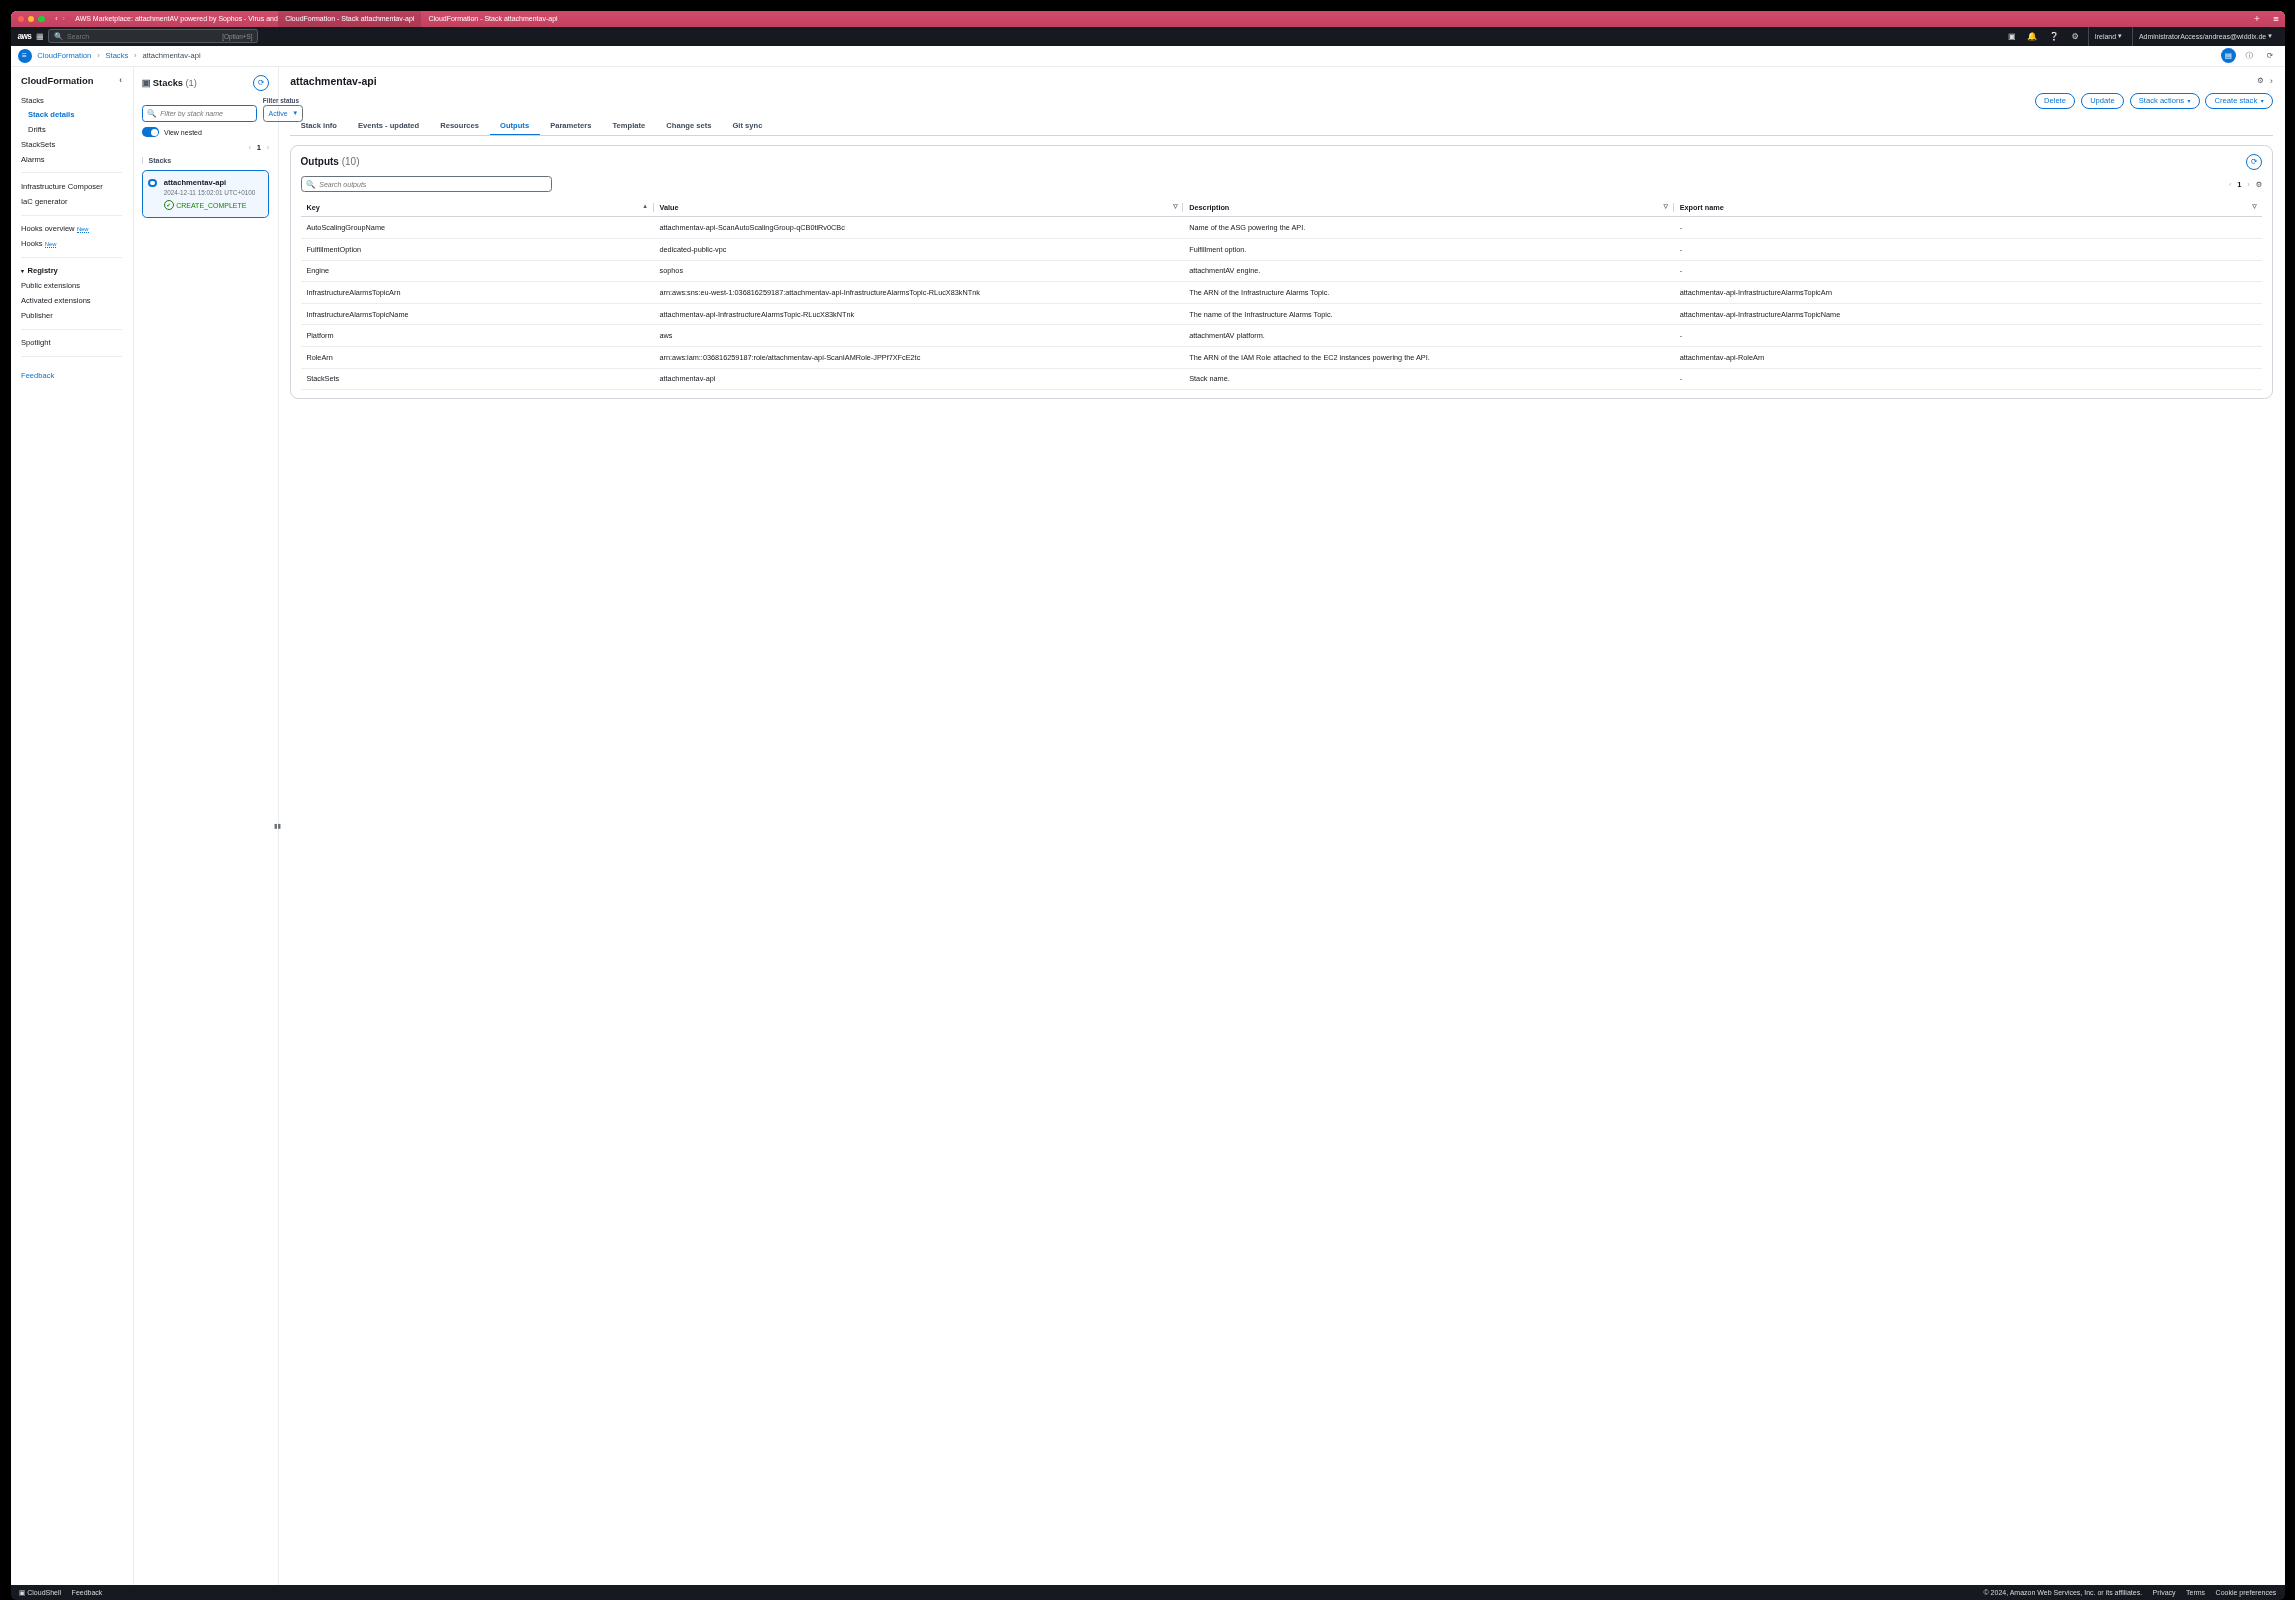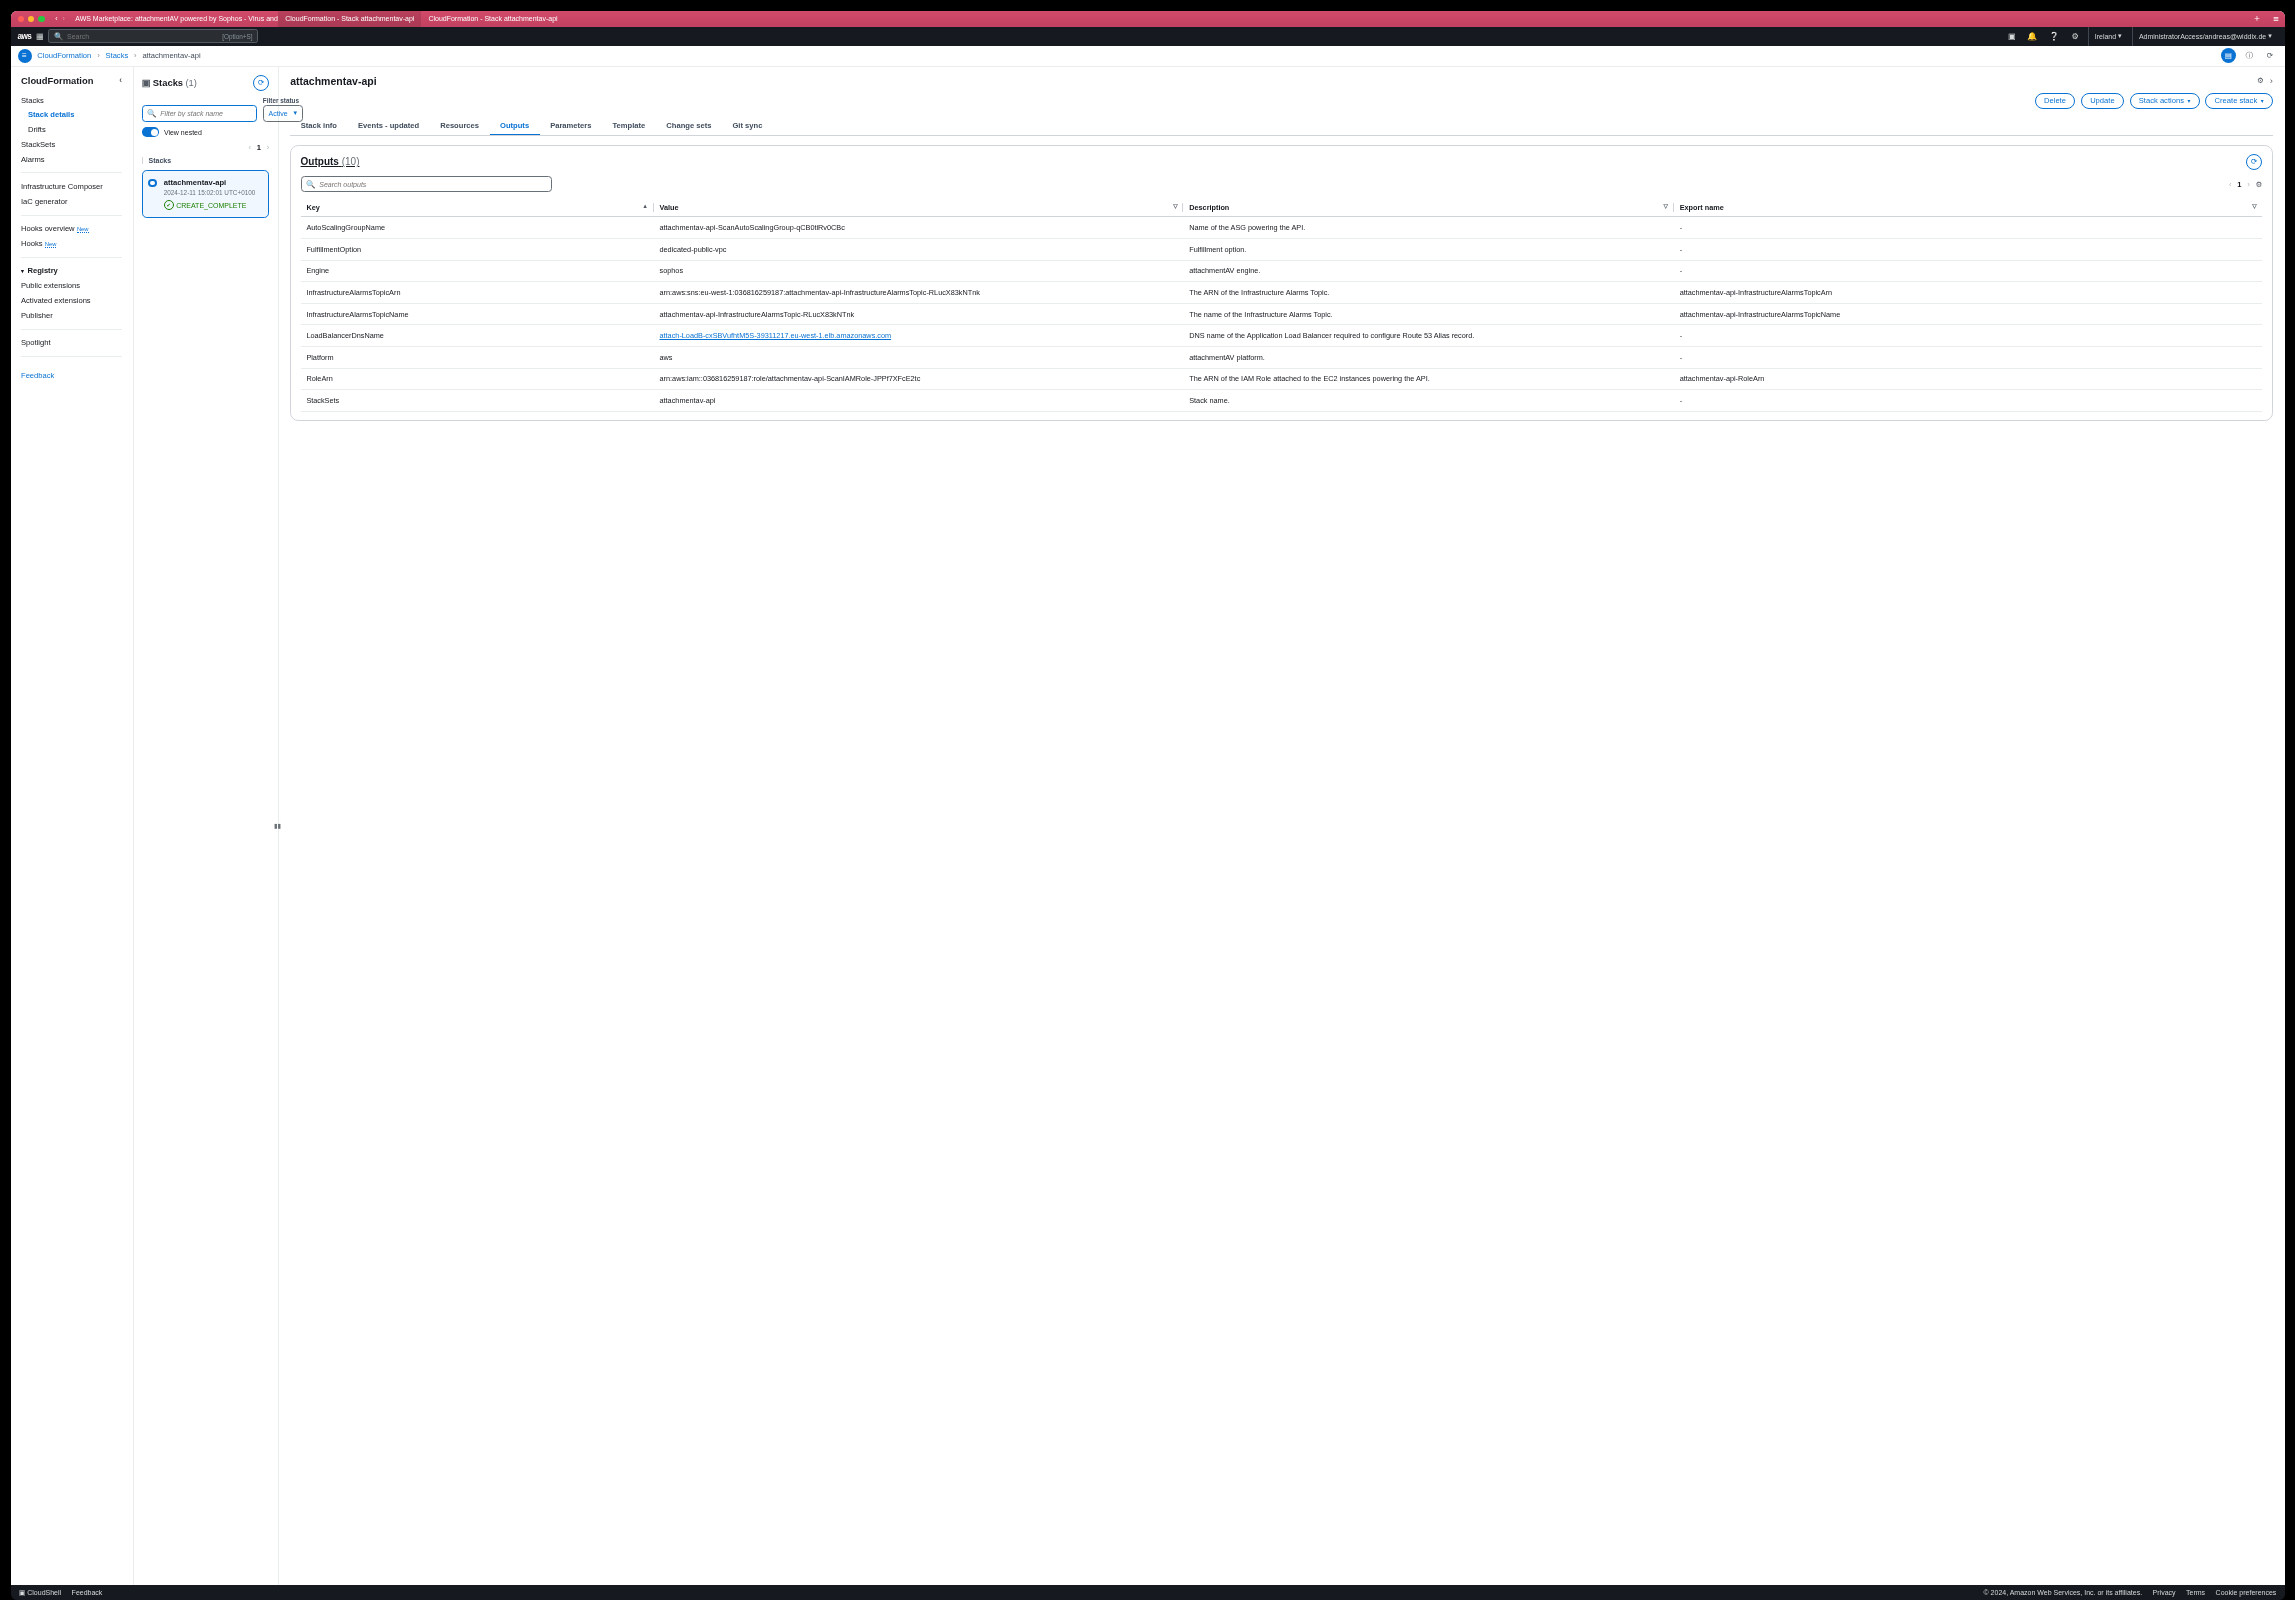--- a/index.html
+++ b/index.html
@@ -74,21 +74,21 @@
 .detail-header .gear{ color:#545b64; cursor:pointer; margin-left:auto; margin-right:5.8px;}
 .detail-header .expand{ color:#545b64; cursor:pointer; font-size:9.4px;}
 .action-row{ display:flex; gap:5.8px; justify-content:flex-end; margin-bottom:7px;}
 .btn{ border:0.6px solid #0972d3; color:#0972d3; background:#fff; border-radius:9.4px; height:16.4px; padding:0 8.2px; font-size:7.6px; cursor:pointer; display:inline-flex; align-items:center; gap:3.5px;}
 .btn .caret{ font-size:5.8px;}
 .tabs{ display:flex; border-bottom:0.6px solid #d1d5db; gap:0;}
 .tab-item{ padding:4.7px 10.5px; font-size:7.6px; font-weight:600; color:#414d5c; cursor:pointer; border-bottom:1.8px solid transparent;}
 .tab-item.active{ color:#0972d3; border-bottom-color:#0972d3;}
 .outputs-card{ border:0.6px solid #d1d5db; border-radius:8.2px; margin-top:8.2px; padding:8.2px 9.4px;}
 .card-head{ display:flex; align-items:center; justify-content:space-between; margin-bottom:5.8px;}
-.card-head h3{ font-size:10px; font-weight:700;text-decoration:underline;}
+.card-head h3{ font-size:10px; font-weight:700;}
 .card-head .count{ color:#687078; font-weight:400;}
 .search-out-row{ display:flex; align-items:center; gap:9.4px;}
 .search-out{ flex:0 0 251px; border:0.6px solid #687078; border-radius:3.5px; height:16.4px; display:flex; align-items:center; padding:0 4.7px; gap:3.5px;}
 .search-out input{ border:0; outline:0; flex:1; font-size:7px; font-style:italic; color:#687078;}
 .search-out-row .spacer{flex:1}
 .out-pager{ display:flex; align-items:center; gap:5.8px;}
 .out-pager .pg-btn{ color:#aab7b8;}
 .out-pager .gear{ color:#545b64; cursor:pointer;}
 table.outputs{ width:100%; border-collapse:collapse; margin-top:5.8px; font-size:7.3px;}
 table.outputs th{ text-align:left; font-weight:600; padding:4.7px 5.8px; border-bottom:0.6px solid #d1d5db; position:relative; color:#16191f;}
@@ -303,26 +303,20 @@
                 <td>The ARN of the Infrastructure Alarms Topic.</td>
                 <td>attachmentav-api-InfrastructureAlarmsTopicArn</td>
               </tr>
               <tr>
                 <td>InfrastructureAlarmsTopicName</td>
                 <td>attachmentav-api-InfrastructureAlarmsTopic-RLucX83kNTnk</td>
                 <td>The name of the Infrastructure Alarms Topic.</td>
                 <td>attachmentav-api-InfrastructureAlarmsTopicName</td>
               </tr>
               <tr>
-                <td>LoadBalancerDnsName</td>
-                <td><a>attach-LoadB-cxSBVufhtM5S-39311217.eu-west-1.elb.amazonaws.com</a></td>
-                <td>DNS name of the Application Load Balancer required to configure Route 53 Alias record.</td>
-                <td>-</td>
-              </tr>
-              <tr>
                 <td>Platform</td>
                 <td>aws</td>
                 <td>attachmentAV platform.</td>
                 <td>-</td>
               </tr>
               <tr>
                 <td>RoleArn</td>
                 <td>arn:aws:iam::036816259187:role/attachmentav-api-ScanIAMRole-JPPf7XFcE2tc</td>
                 <td>The ARN of the IAM Role attached to the EC2 instances powering the API.</td>
                 <td>attachmentav-api-RoleArn</td>

